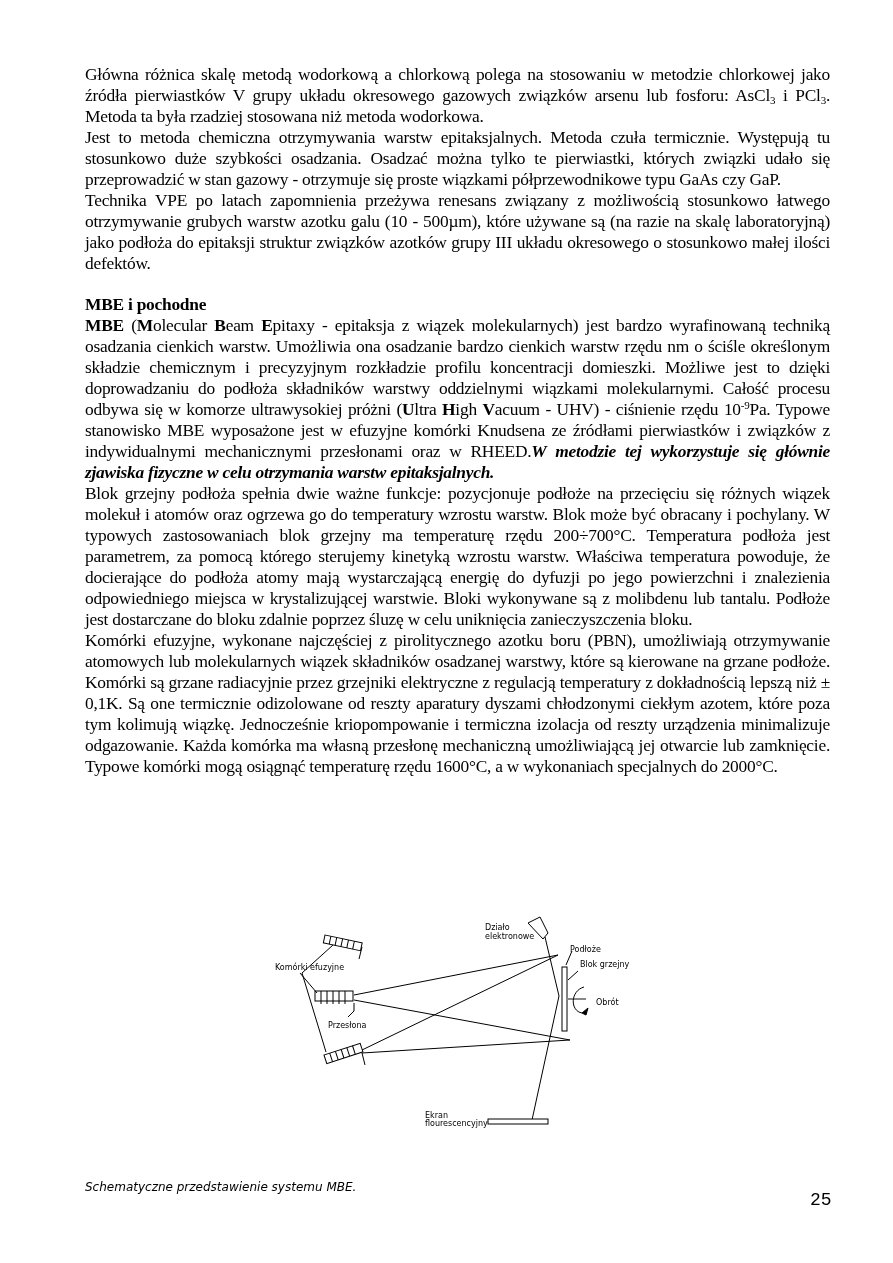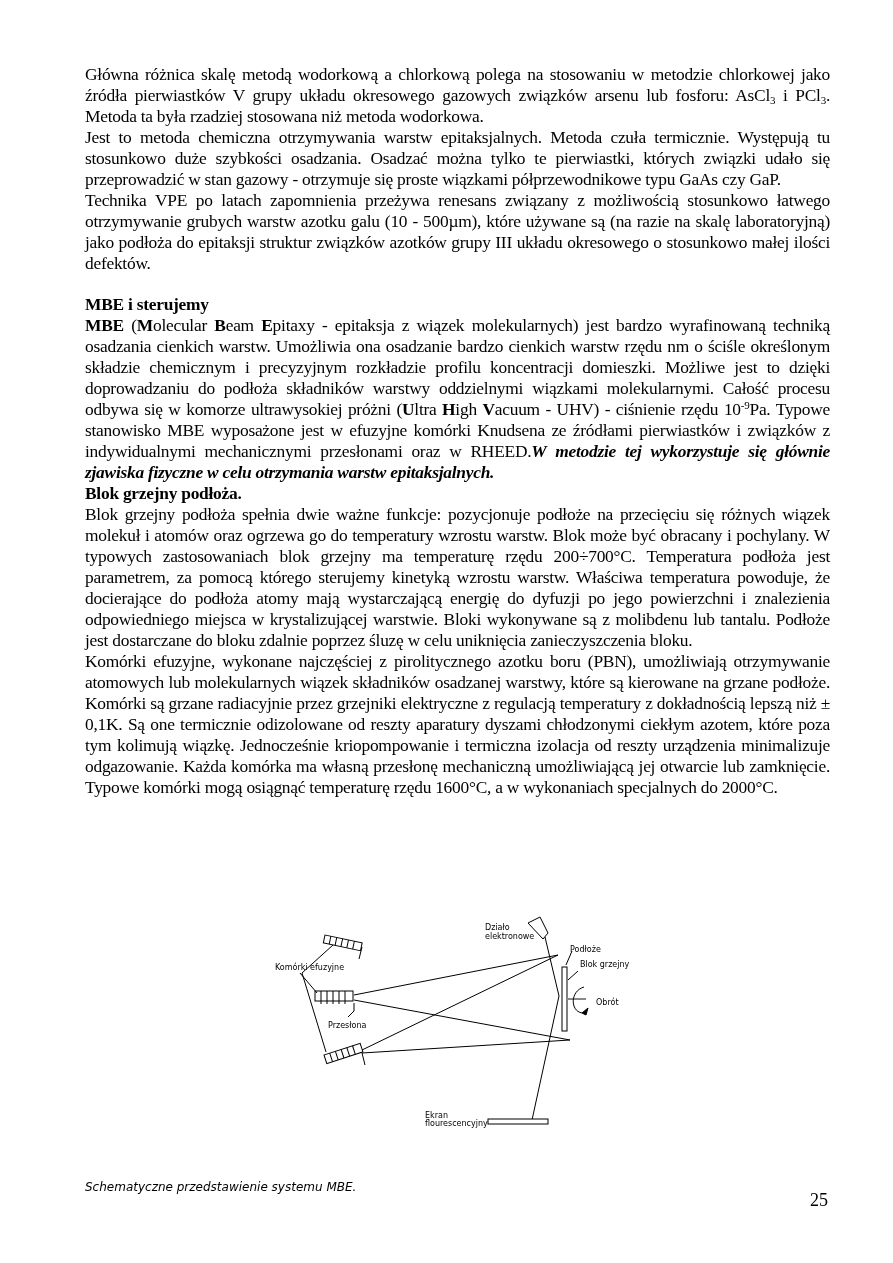--- a/index.html
+++ b/index.html
@@ -10,33 +10,32 @@
   .page p { margin: 0; }
   .h { font-weight: bold; }
   .gap { height: 20px; }
   .bi { font-weight: bold; font-style: italic; }
   sub { font-size: 11px; vertical-align: -3px; line-height: 0; }
   sup { font-size: 11px; vertical-align: 6px; line-height: 0; }
   .diagram { position: absolute; left: 270px; top: 915px; width: 400px; height: 220px; }
   .diagram text { font-family: "DejaVu Sans", sans-serif; font-size: 8px; }
   .caption { position: absolute; left: 85px; top: 1180px; font-family: "DejaVu Sans", sans-serif;
              font-style: italic; font-size: 12px; }
-  .pagenum { position: absolute; left: 810px; top: 1190px; font-family: Liberation Serif, serif; font-size: 18px; }
+  .pagenum { position: absolute; left: 810px; top: 1190px; font-family: Liberation Mono, monospace; font-size: 18px; }
 </style>
 </head>
 <body>
 
 <div class="page">
   <p><span>Główna różnica skalę metodą wodorkową a chlorkową polega na stosowaniu w metodzie chlorkowej jako źródła pierwiastków V grupy układu okresowego gazowych związków arsenu lub fosforu: AsCl</span><sub>3</sub><span> i PCl</span><sub>3</sub><span>. Metoda ta była rzadziej stosowana niż metoda wodorkowa.</span></p>
   <p>Jest to metoda chemiczna otrzymywania warstw epitaksjalnych. Metoda czuła termicznie. Występują tu stosunkowo duże szybkości osadzania. Osadzać można tylko te pierwiastki, których związki udało się przeprowadzić w stan gazowy - otrzymuje się proste wiązkami półprzewodnikowe typu GaAs czy GaP.</p>
   <p>Technika VPE po latach zapomnienia przeżywa renesans związany z możliwością stosunkowo łatwego otrzymywanie grubych warstw azotku galu (10 - 500µm), które używane są (na razie na skalę laboratoryjną) jako podłoża do epitaksji struktur związków azotków grupy III układu okresowego o stosunkowo małej ilości defektów.</p>
   <div class="gap"></div>
-  <p class="h">MBE i sterujemy</p>
+  <p class="h">MBE i pochodne</p>
   <p><b>MBE</b><span> (</span><b>M</b><span>olecular </span><b>B</b><span>eam </span><b>E</b><span>pitaxy - epitaksja z wiązek molekularnych) jest bardzo wyrafinowaną techniką osadzania cienkich warstw. Umożliwia ona osadzanie bardzo cienkich warstw rzędu nm o ściśle określonym składzie chemicznym i precyzyjnym rozkładzie profilu koncentracji domieszki. Możliwe jest to dzięki doprowadzaniu do podłoża składników warstwy oddzielnymi wiązkami molekularnymi. Całość procesu odbywa się w komorze ultrawysokiej próżni (</span><b>U</b><span>ltra </span><b>H</b><span>igh </span><b>V</b><span>acuum - UHV) - ciśnienie rzędu 10</span><sup>-9</sup><span>Pa. Typowe stanowisko MBE wyposażone jest w efuzyjne komórki Knudsena ze źródłami pierwiastków i związków z indywidualnymi mechanicznymi przesłonami oraz w RHEED.</span><span class="bi">W metodzie tej wykorzystuje się głównie zjawiska fizyczne w celu otrzymania warstw epitaksjalnych.</span></p>
-  <p class="h">Blok grzejny podłoża.</p>
   <p>Blok grzejny podłoża spełnia dwie ważne funkcje: pozycjonuje podłoże na przecięciu się różnych wiązek molekuł i atomów oraz ogrzewa go do temperatury wzrostu warstw. Blok może być obracany i pochylany. W typowych zastosowaniach blok grzejny ma temperaturę rzędu 200÷700°C. Temperatura podłoża jest parametrem, za pomocą którego sterujemy kinetyką wzrostu warstw. Właściwa temperatura powoduje, że docierające do podłoża atomy mają wystarczającą energię do dyfuzji po jego powierzchni i znalezienia odpowiedniego miejsca w krystalizującej warstwie. Bloki wykonywane są z molibdenu lub tantalu. Podłoże jest dostarczane do bloku zdalnie poprzez śluzę w celu uniknięcia zanieczyszczenia bloku.</p>
   <p>Komórki efuzyjne, wykonane najczęściej z pirolitycznego azotku boru (PBN), umożliwiają otrzymywanie atomowych lub molekularnych wiązek składników osadzanej warstwy, które są kierowane na grzane podłoże. Komórki są grzane radiacyjnie przez grzejniki elektryczne z regulacją temperatury z dokładnością lepszą niż ± 0,1K. Są one termicznie odizolowane od reszty aparatury dyszami chłodzonymi ciekłym azotem, które poza tym kolimują wiązkę. Jednocześnie kriopompowanie i termiczna izolacja od reszty urządzenia minimalizuje odgazowanie. Każda komórka ma własną przesłonę mechaniczną umożliwiającą jej otwarcie lub zamknięcie. Typowe komórki mogą osiągnąć temperaturę rzędu 1600°C, a w wykonaniach specjalnych do 2000°C.</p>
 </div>
 
 <svg class="diagram" viewBox="0 0 400 220" width="400" height="220">
   <g stroke="#000" stroke-width="1" fill="none">
 
     <g transform="translate(55,20) rotate(12)">
       <rect x="0" y="0" width="38" height="8" fill="#fff"></rect>
       <line x1="6" y1="0" x2="6" y2="8"></line>

